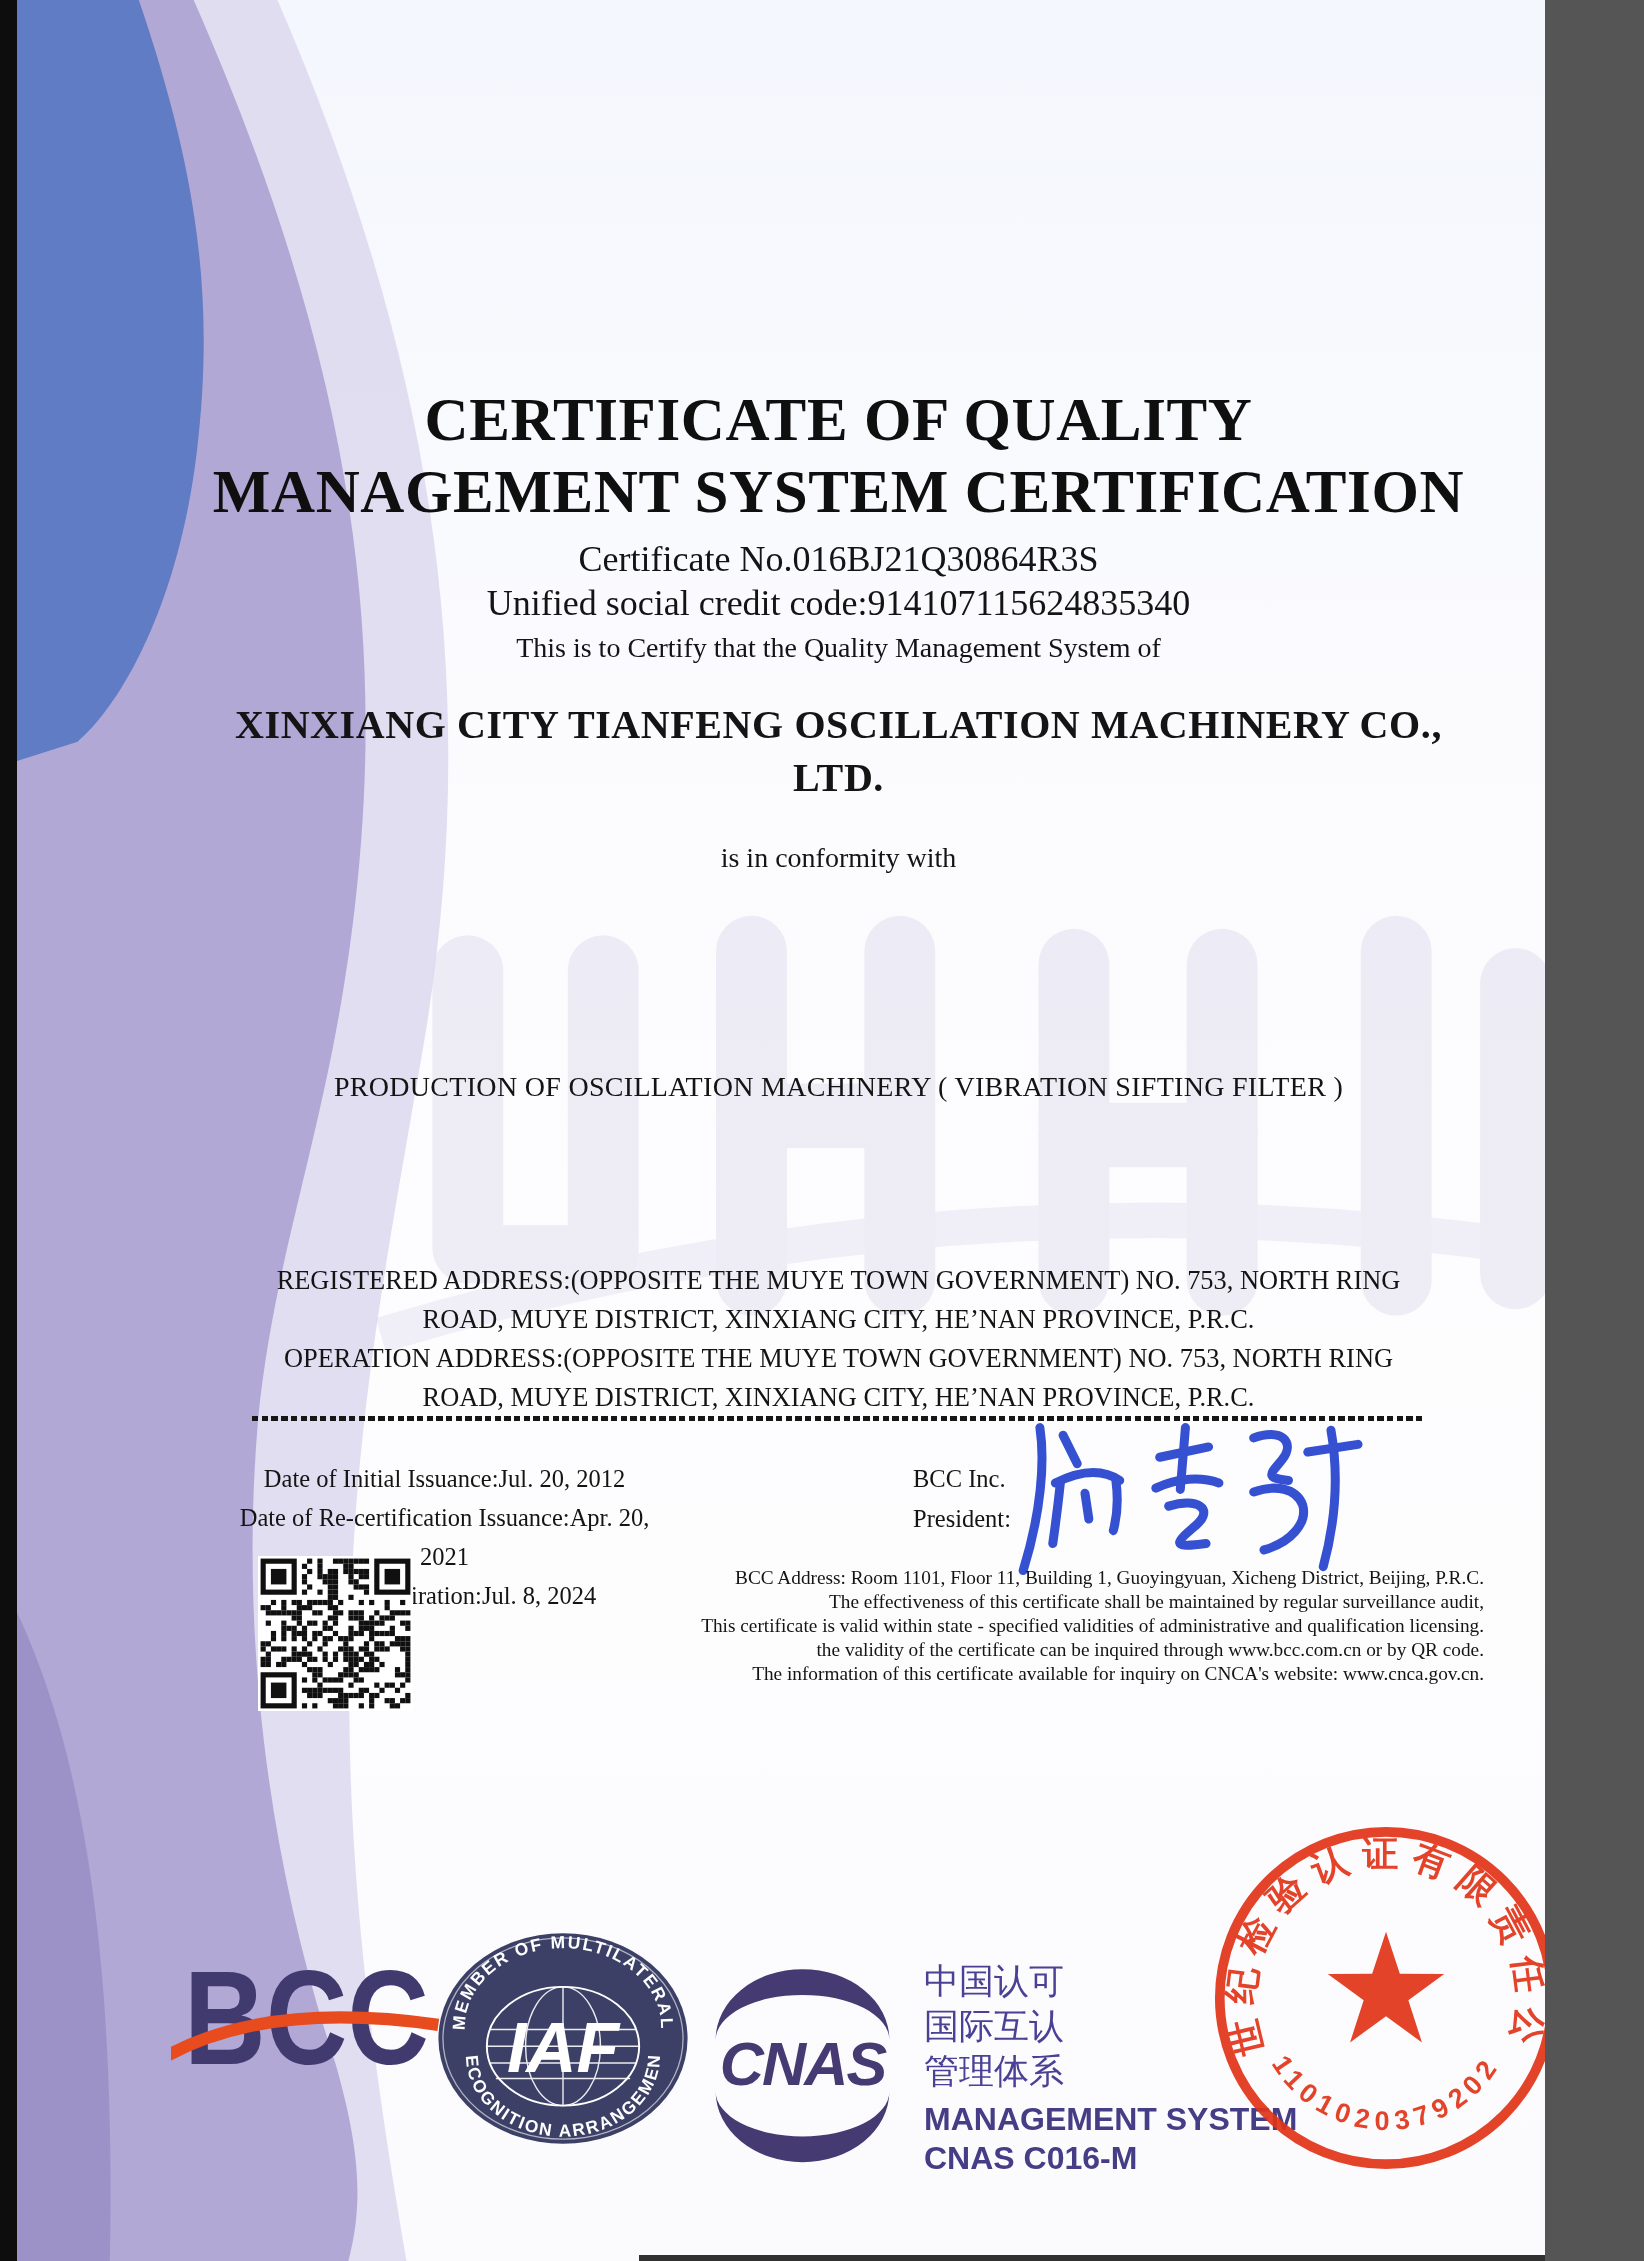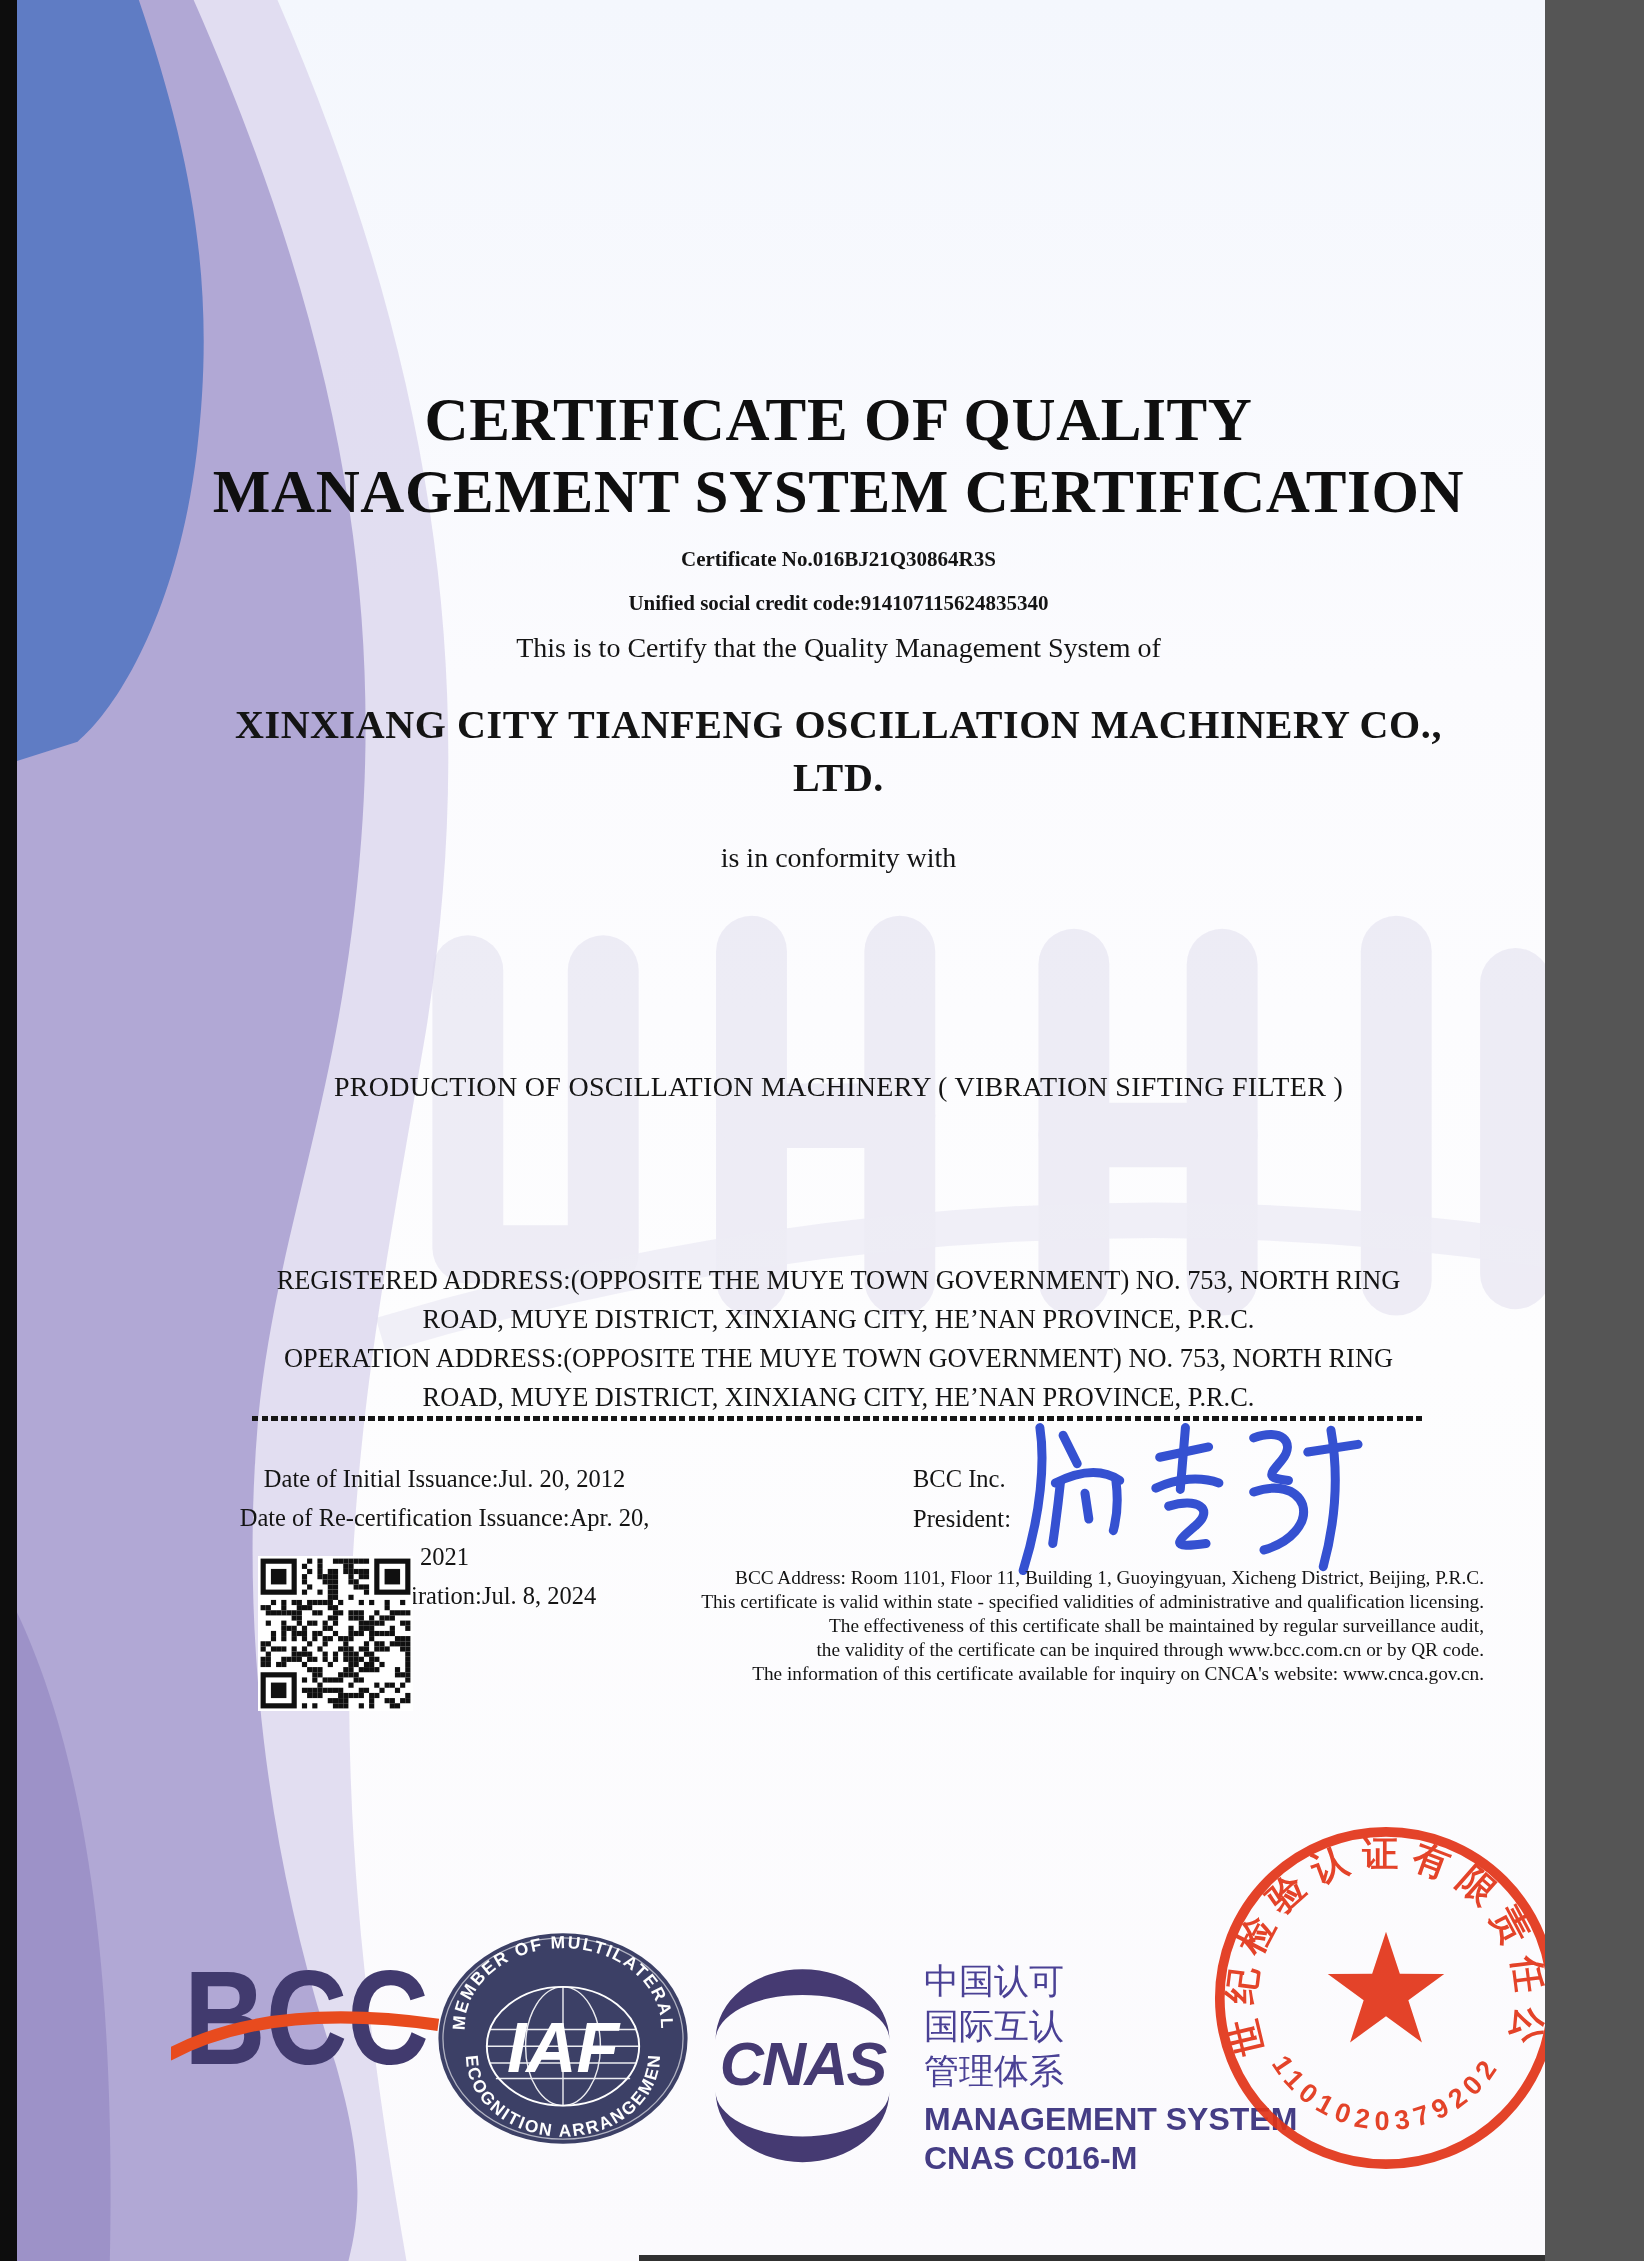--- a/index.html
+++ b/index.html
@@ -11,21 +11,21 @@
   .abs{position:absolute;}
   
   .edge-left{left:0;top:0;width:17px;height:2261px;background:#0d0d0d;}
   .edge-right-black{left:1627px;top:0;width:18px;height:2261px;background:#0d0d0d;}
   .edge-right-grad{left:1563px;top:0;width:63px;height:2261px;
     background:linear-gradient(90deg,rgba(255,255,255,0) 0%,rgba(166,178,221,.55) 55%,#9aa2cf 100%);}
   .edge-bottom{left:639px;top:2255px;width:988px;height:6.4px;background:#1b1b1b;opacity:.9;}
   
   .cline{left:97px;width:1483px;text-align:center;}
   .title{font-size:61px;font-weight:bold;line-height:72px;letter-spacing:0.6px;color:#0f0f0f;}
-  .certno{font-size:21px;font-weight:bold;line-height:44px;}
+  .certno{font-size:36px;font-weight:normal;line-height:44px;}
   .body43{font-size:28px;}
   .company{font-size:40px;font-weight:bold;line-height:53px;letter-spacing:0.6px;}
   .scope{font-size:28px;letter-spacing:0.3px;}
   .addr{font-size:26.4px;line-height:39px;}
   .dotted-sep{left:252px;top:1416px;width:1171px;height:4.5px;
     background:repeating-linear-gradient(90deg,#161616 0 6.4px,rgba(0,0,0,0) 6.4px 9.7px);}
   .dates{left:219px;top:1459px;width:451px;text-align:center;font-size:24.5px;line-height:39px;}
   .issuer{left:913px;top:1459px;width:258px;text-align:left;font-size:24.5px;line-height:40px;}
   .fineprint{left:426px;top:1566px;width:1058px;text-align:right;font-size:19.3px;line-height:24px;}
   .footer-cn{left:924px;top:1959px;width:400px;text-align:left;color:#4a4195;}
@@ -437,22 +437,22 @@
       <rect x="180" y="4" width="56" height="56" fill="#101010"></rect>
       <rect x="188" y="12" width="40" height="40" fill="#ffffff"></rect>
       <rect x="196" y="20" width="24" height="24" fill="#101010"></rect>
       <rect x="4" y="180" width="56" height="56" fill="#101010"></rect>
       <rect x="12" y="188" width="40" height="40" fill="#ffffff"></rect>
       <rect x="20" y="196" width="24" height="24" fill="#101010"></rect>
     </svg>
 
   <div class="abs fineprint">
     <div>BCC Address: Room 1101, Floor 11, Building 1, Guoyingyuan, Xicheng District, Beijing, P.R.C.</div>
+    <div>The effectiveness of this certificate shall be maintained by regular surveillance audit,</div>
     <div>This certificate is valid within state - specified validities of administrative and qualification licensing.</div>
-    <div>The effectiveness of this certificate shall be maintained by regular surveillance audit,</div>
     <div>the validity of the certificate can be inquired through www.bcc.com.cn or by QR code.</div>
     <div>The information of this certificate available for inquiry on CNCA's website: www.cnca.gov.cn.</div>
   </div>
 
   <div class="abs" style="left:184px;top:1949px;width:258px;height:135px;">
     <div class="bcc-word">BCC</div>
     <svg class="abs" style="left:-13px;top:0;" width="271" height="135" viewBox="0 0 420 210">
       <path d="M-5,165 C110,103 260,96 415,118" stroke="#e84b1e" stroke-width="19" fill="none"></path>
     </svg>
   </div>

